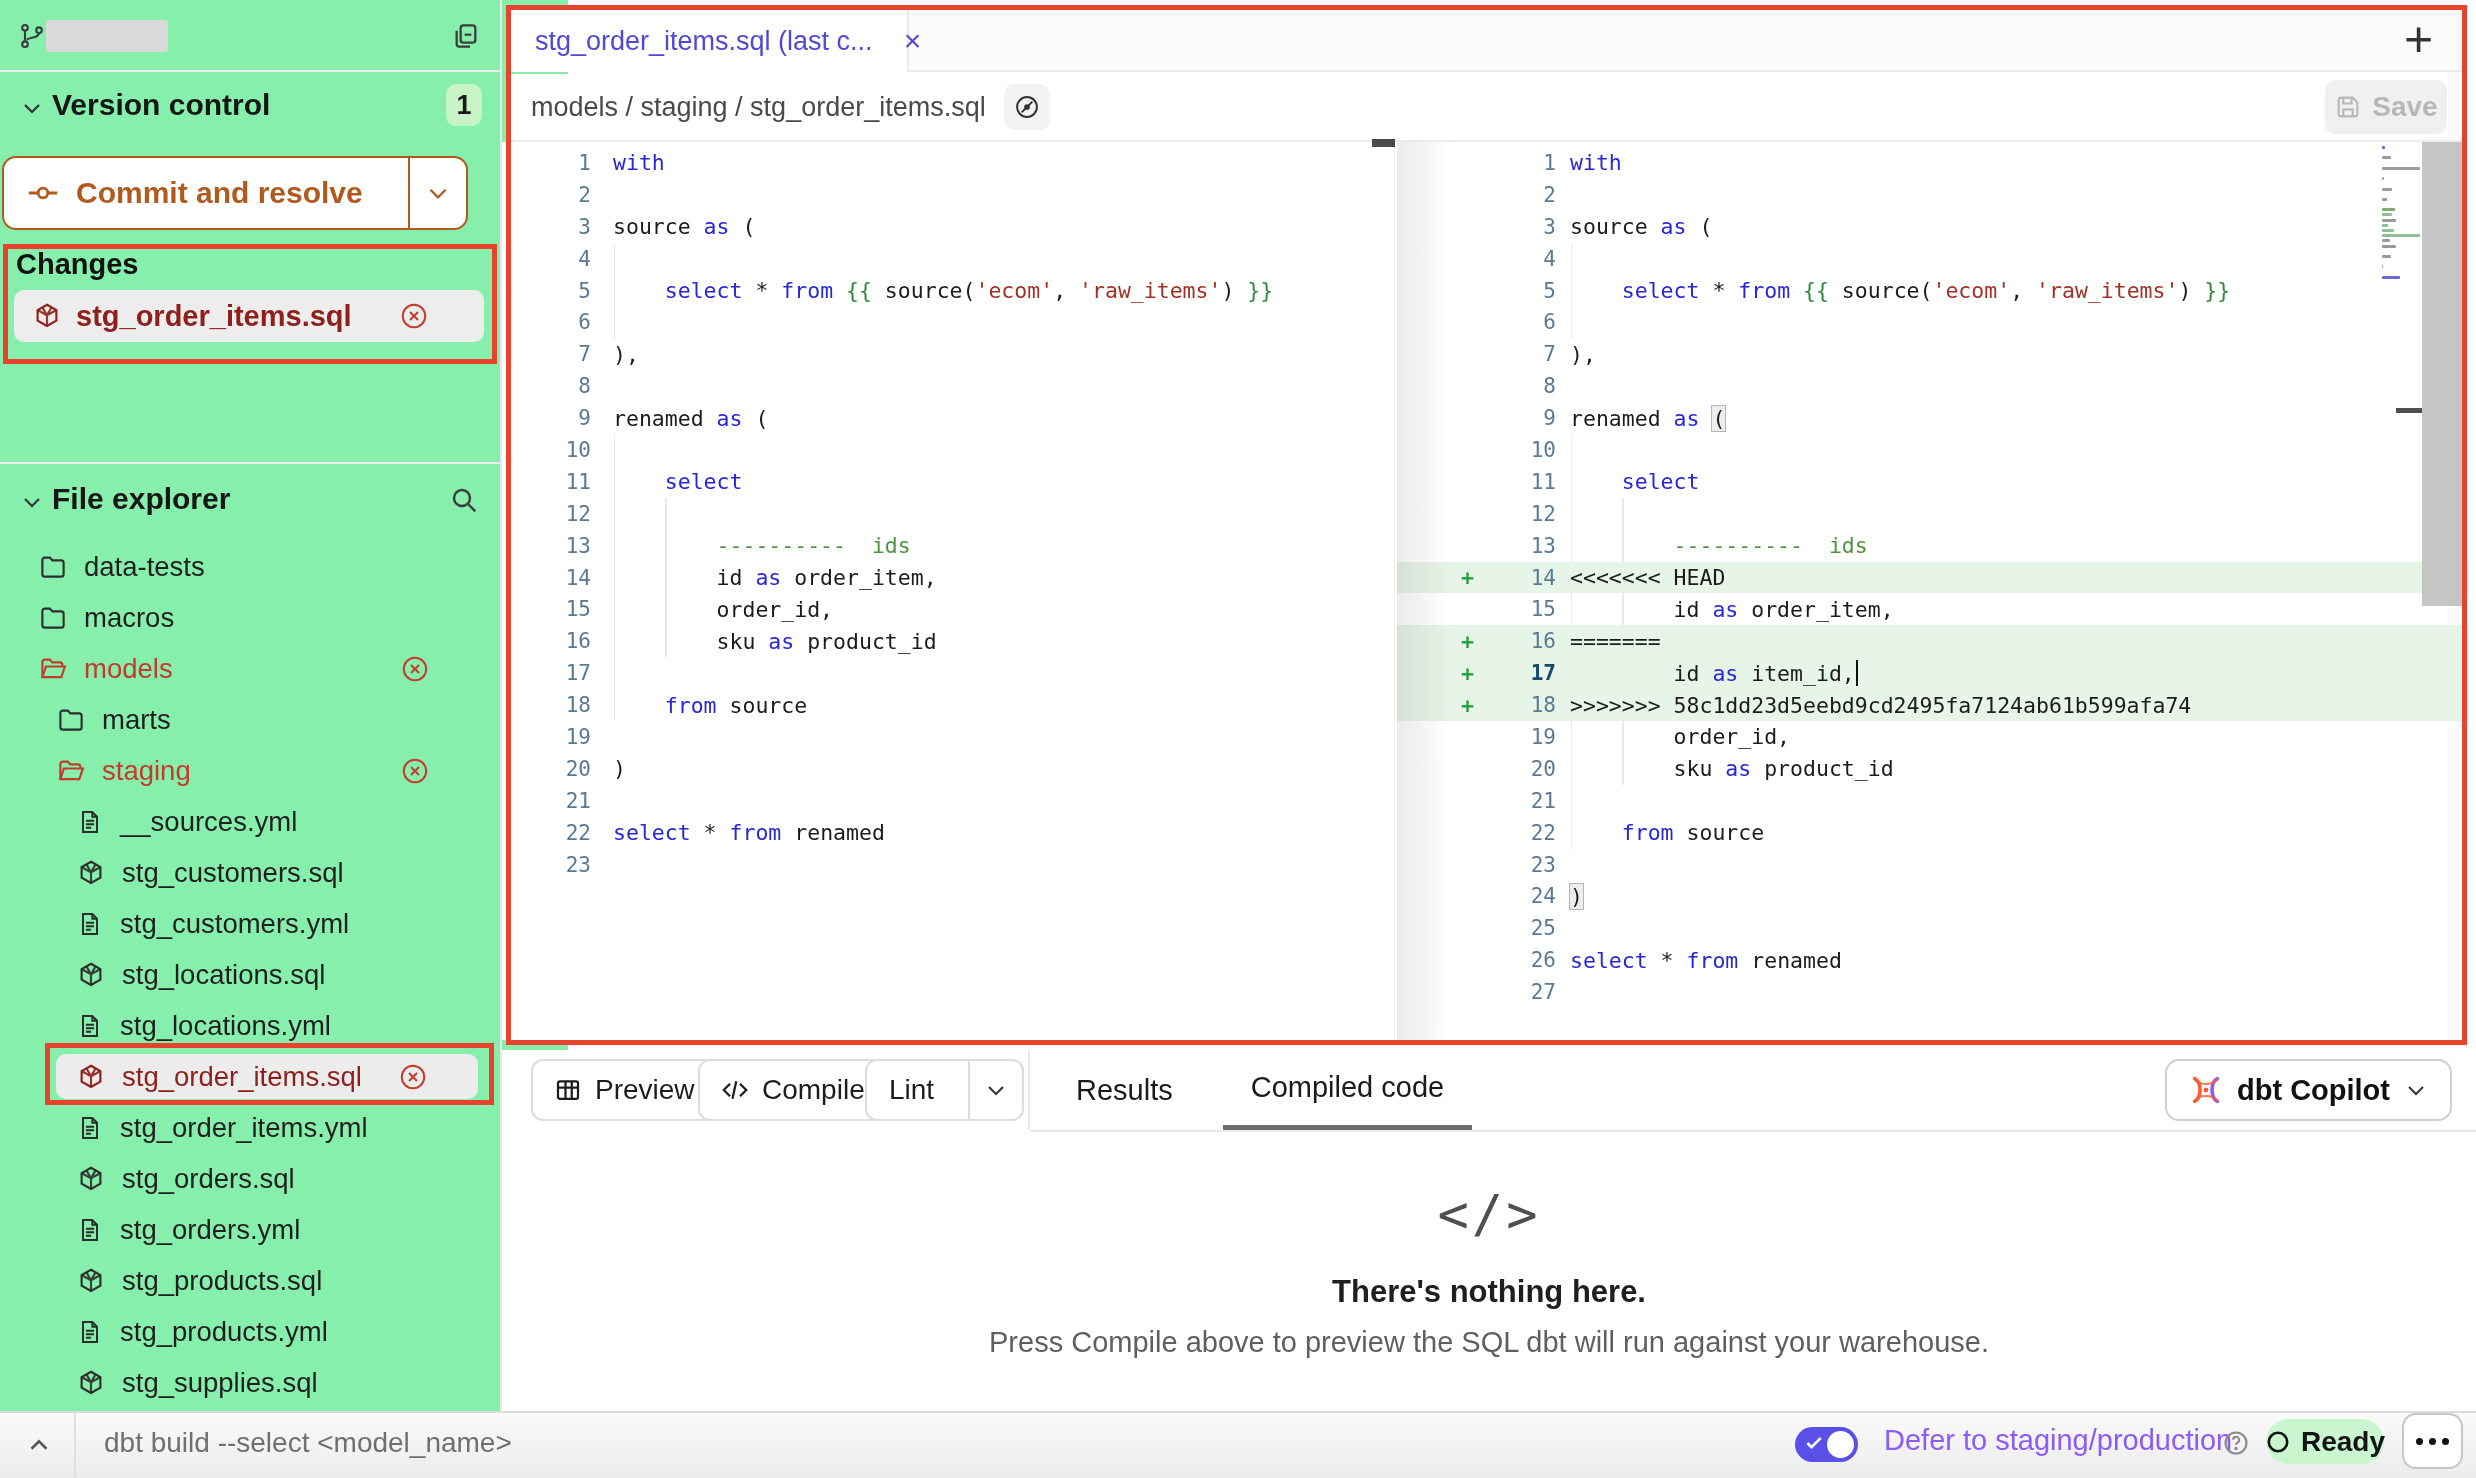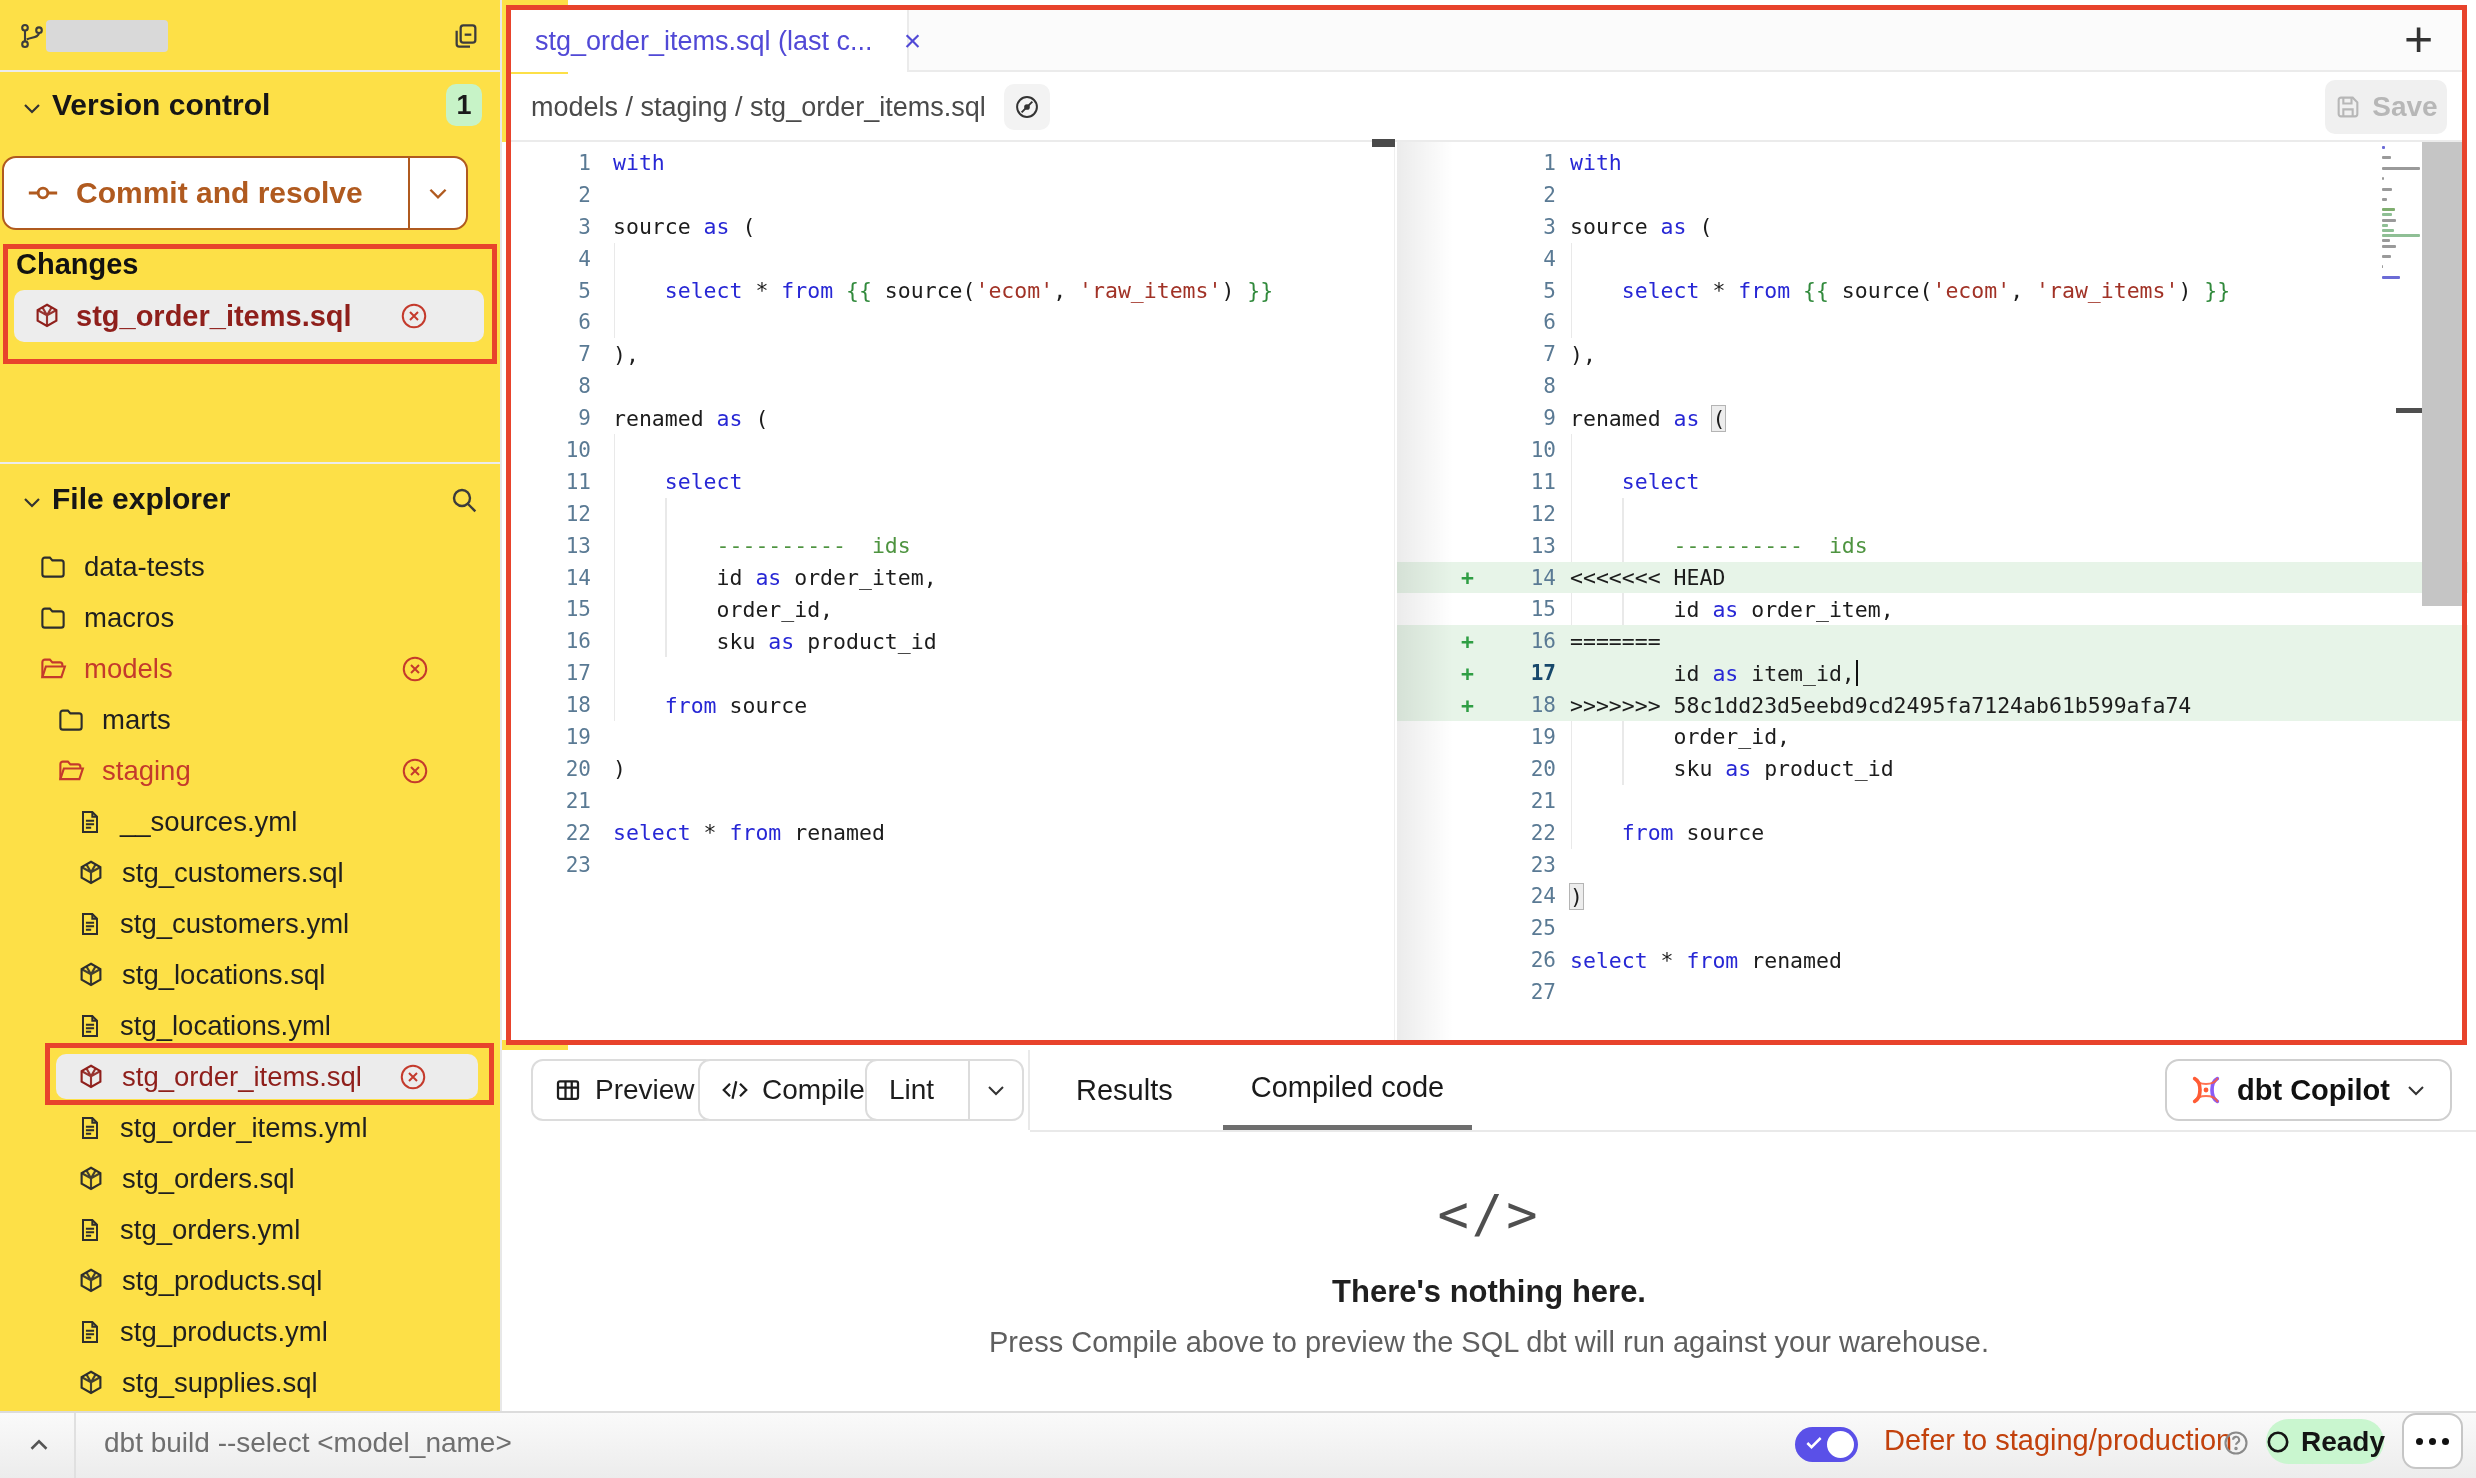--- a/index.html
+++ b/index.html
@@ -2,21 +2,21 @@
 <html><head>
 <meta charset="utf-8">
 <style>
   html,body{margin:0;padding:0;background:#fff;}
   .screen{position:relative;width:2476px;height:1478px;overflow:hidden;background:#fff;
           font-family:"Liberation Sans",sans-serif;color:#1f1f1f;}
   .abs{position:absolute;box-sizing:border-box;}
   svg{display:block;}
 
   
-  #sidebar{left:0;top:0;width:568px;height:1411px;background:#fde047;}
+  #sidebar{left:0;top:0;width:568px;height:1411px;background:#86efac;}
   #sidebar-right-border{left:500px;top:0;width:2px;height:1411px;background:#e8e8e8;}
   .sb-divider{left:0;width:500px;height:2px;background:#ececec;}
   #redacted-branch{left:46px;top:20px;width:122px;height:32px;background:#d9d9d9;border-radius:4px;}
   .icon-btn{color:#3c3c3c;}
   .section-title{font-size:30px;font-weight:700;color:#161616;}
   #vc-badge{left:446px;top:84px;width:36px;height:42px;background:#c7f3c7;border-radius:10px;
             display:flex;align-items:center;justify-content:center;font-size:27px;font-weight:600;color:#1a1a1a;}
   #commit-btn{left:2px;top:156px;width:466px;height:74px;border:2.5px solid #b05a1f;border-radius:14px;
               display:flex;align-items:center;background:#fff;cursor:pointer;}
   #commit-btn .main{flex:1;display:flex;align-items:center;gap:16px;padding-left:22px;
@@ -113,21 +113,21 @@
 
   
   #statusbar{left:0;top:1411px;width:2476px;height:67px;background:linear-gradient(#fafafa,#ececec);
              border-top:2px solid #dcdcdc;}
   #sb-collapse{left:24px;top:1430px;color:#555;cursor:pointer;}
   #sb-vdiv{left:74px;top:1413px;width:2px;height:65px;background:#e0e0e0;}
   #sb-command{left:104px;top:1427px;font-size:28px;color:#6f6f6f;cursor:text;}
   #defer-toggle{left:1795px;top:1427px;width:63px;height:35px;border-radius:18px;background:#5a50e8;cursor:pointer;}
   #defer-toggle .knob{position:absolute;right:4px;top:4px;width:27px;height:27px;border-radius:50%;background:#fff;}
   #defer-toggle .check{position:absolute;left:9px;top:6px;color:#fff;}
-  #defer-label{left:1884px;top:1424px;font-size:29px;color:#c2410c;}
+  #defer-label{left:1884px;top:1424px;font-size:29px;color:#8b5cf6;}
   #help-icon{left:2222px;top:1429px;color:#8a8a8a;cursor:pointer;}
   #ready-pill{left:2266px;top:1419px;width:118px;height:45px;background:#c9f6cf;border-radius:23px;
               display:flex;align-items:center;justify-content:center;gap:10px;
               font-size:28px;font-weight:600;color:#141414;cursor:pointer;}
   #more-btn{left:2402px;top:1413px;width:61px;height:56px;background:#fff;border:2px solid #c6c6c6;border-radius:14px;
             display:flex;align-items:center;justify-content:center;gap:6px;cursor:pointer;}
   #more-btn i{width:7px;height:7px;border-radius:50%;background:#111;}
 
   
   .anno{border:5px solid #e8432c;pointer-events:none;z-index:50;}

